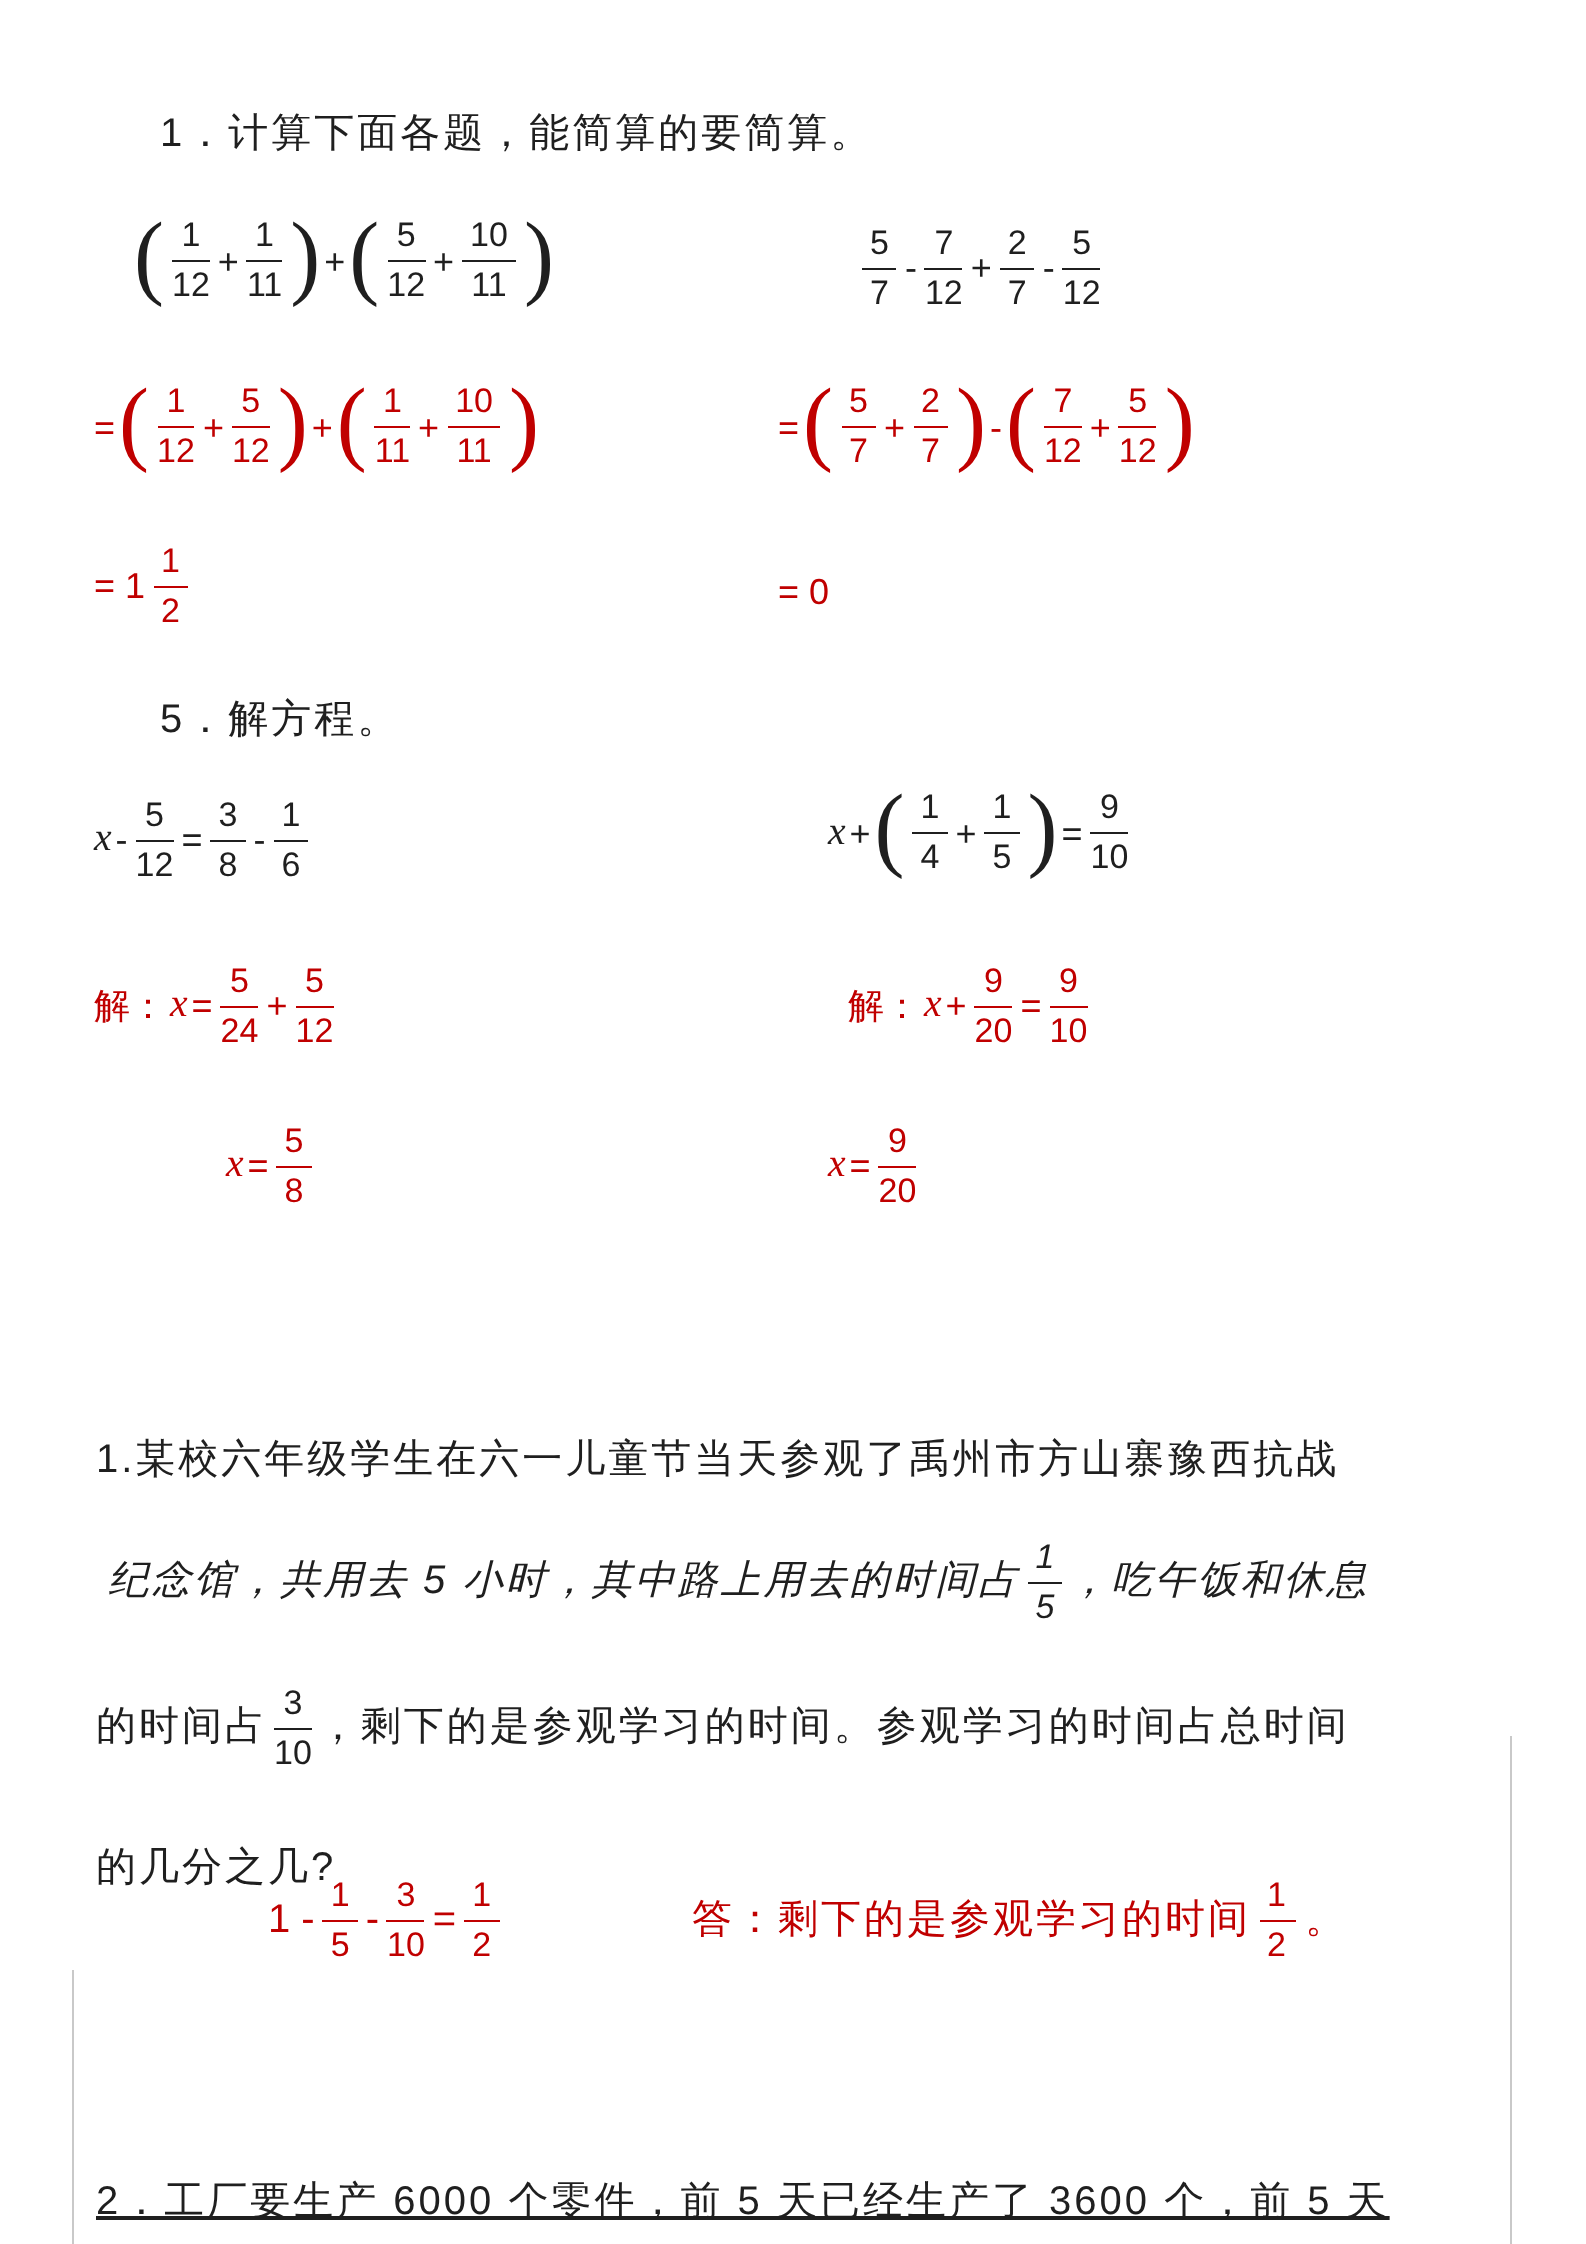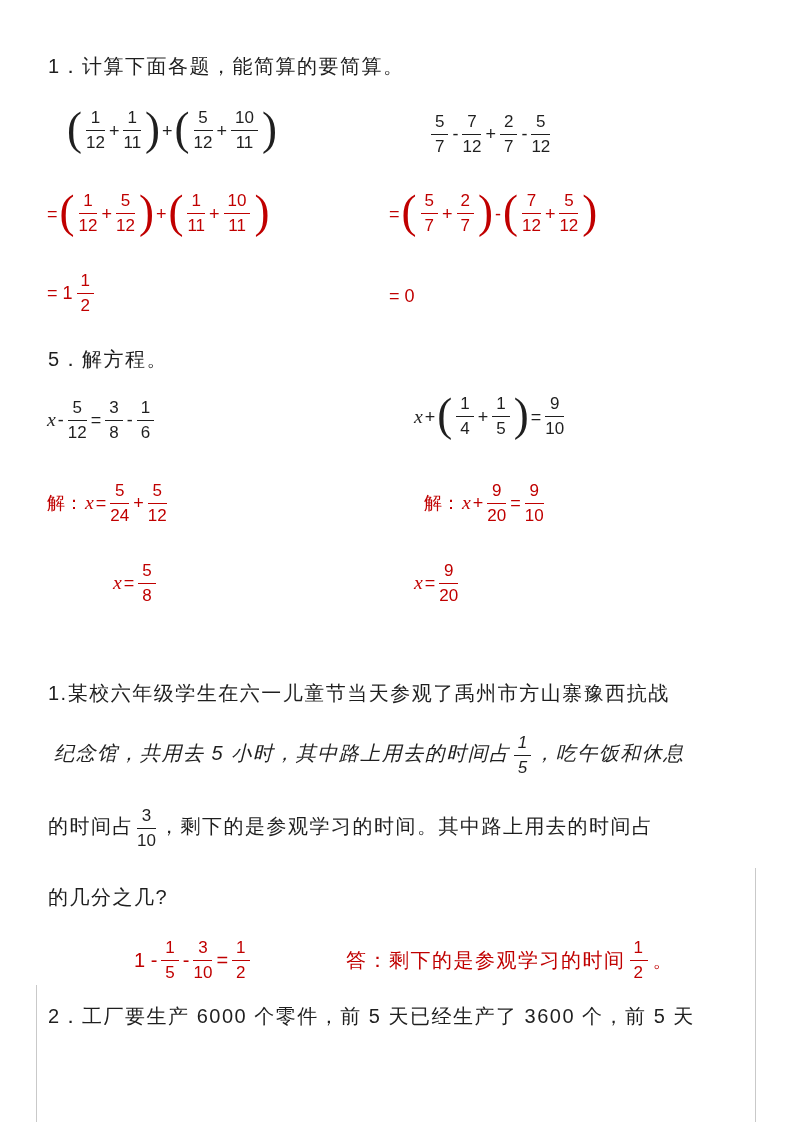--- a/index.html
+++ b/index.html
@@ -12,21 +12,21 @@
     height: 1122px;
     position: relative;
     overflow: hidden;
     font-family: "Liberation Sans", sans-serif;
     color: #1f1f1f;
   }
   .page { position: absolute; inset: 0; }
 
   .abs { position: absolute; white-space: nowrap; }
 
-  .t-main { font-size: 20px; letter-spacing: 1.5px; }
+  .t-main { font-size: 20px; letter-spacing: 1.5px; margin-left: 32px; }
   .t-bold { font-weight: bold; }
 
   .math { font-size: 18px; line-height: 1; }
   .math .mtxt { display: inline-block; vertical-align: middle; padding: 0 1px; }
   .math .mvar {
     display: inline-block; vertical-align: middle;
     font-style: italic; font-family: "Liberation Serif", serif;
     font-size: 110%; padding: 0 1px;
   }
   .frac {
@@ -39,21 +39,21 @@
   .paren {
     display: inline-block; vertical-align: middle;
     font-size: 250%; font-weight: 200;
     font-family: "Liberation Serif", serif;
     transform: scaleY(1.05);
     padding: 0 1px; position: relative; top: -2px;
   }
   .red { color: #c00000; }
   .ink { color: #1f1f1f; }
 
-  .para { font-size: 20px; letter-spacing: 1.5px; }
+  .para { font-size: 20px; letter-spacing: 1.5px; margin-top: 36px; }
   .para .frac { font-size: 17px; letter-spacing: 0; }
 
   .edge-line { position: absolute; width: 1px; background: #c9c9c9; }
 </style>
 </head>
 <body>
 
 <div class="page">
 
   <div class="edge-line" style="left:36px; top:985px; height:137px;"></div>
@@ -77,21 +77,21 @@
 
   <div class="abs math red" style="left:46px; top:481px;"><span class="mtxt">解： </span><span class="mvar">x</span><span class="mtxt"> = </span><span class="frac"><span class="num">5</span><span class="den">24</span></span><span class="mtxt"> + </span><span class="frac"><span class="num">5</span><span class="den">12</span></span></div>
   <div class="abs math red" style="left:403px; top:481px;margin-left:20px;"><span class="mtxt">解： </span><span class="mvar">x</span><span class="mtxt"> + </span><span class="frac"><span class="num">9</span><span class="den">20</span></span><span class="mtxt"> = </span><span class="frac"><span class="num">9</span><span class="den">10</span></span></div>
 
   <div class="abs math red" style="left:112px; top:561px;"><span class="mvar">x</span><span class="mtxt"> = </span><span class="frac"><span class="num">5</span><span class="den">8</span></span></div>
   <div class="abs math red" style="left:413px; top:561px;"><span class="mvar">x</span><span class="mtxt"> = </span><span class="frac"><span class="num">9</span><span class="den">20</span></span></div>
 
 
   <div class="abs para" style="left:48px; top:680px;">1.某校六年级学生在六一儿童节当天参观了禹州市方山寨豫西抗战</div>
   <div class="abs para" style="left:54px; top:733px;font-style:italic;"><span class="mtxt">纪念馆，共用去 5 小时，其中路上用去的时间占</span><span class="frac"><span class="num">1</span><span class="den">5</span></span><span class="mtxt">，吃午饭和休息</span></div>
-  <div class="abs para" style="left:48px; top:806px;"><span class="mtxt">的时间占</span><span class="frac"><span class="num">3</span><span class="den">10</span></span><span class="mtxt">，剩下的是参观学习的时间。其中路上用去的时间占</span></div>
+  <div class="abs para" style="left:48px; top:806px;"><span class="mtxt">的时间占</span><span class="frac"><span class="num">3</span><span class="den">10</span></span><span class="mtxt">，剩下的是参观学习的时间。参观学习的时间占总时间</span></div>
   <div class="abs para" style="left:48px; top:884px;">的几分之几?</div>
 
   <div class="abs math red" style="left:133px; top:938px; font-size:20px;"><span class="mtxt">1 - </span><span class="frac"><span class="num">1</span><span class="den">5</span></span><span class="mtxt"> - </span><span class="frac"><span class="num">3</span><span class="den">10</span></span><span class="mtxt"> = </span><span class="frac"><span class="num">1</span><span class="den">2</span></span></div>
   <div class="abs math red" style="left:345px; top:938px; font-size:20px; letter-spacing:1.5px;"><span class="mtxt">答：剩下的是参观学习的时间</span><span class="frac"><span class="num">1</span><span class="den">2</span></span><span class="mtxt">。</span></div>
 
-  <div class="abs para" style="left:48px; top:1003px;">2．工厂要生产 6000 个零件，前 5 天已经生产了 3600 个，前 5 天</div>
+  <div class="abs para" style="left:48px; top:1051px;text-decoration:underline;">2．工厂要生产 6000 个零件，前 5 天已经生产了 3600 个，前 5 天</div>
 
 </div>
 
 </body></html>

